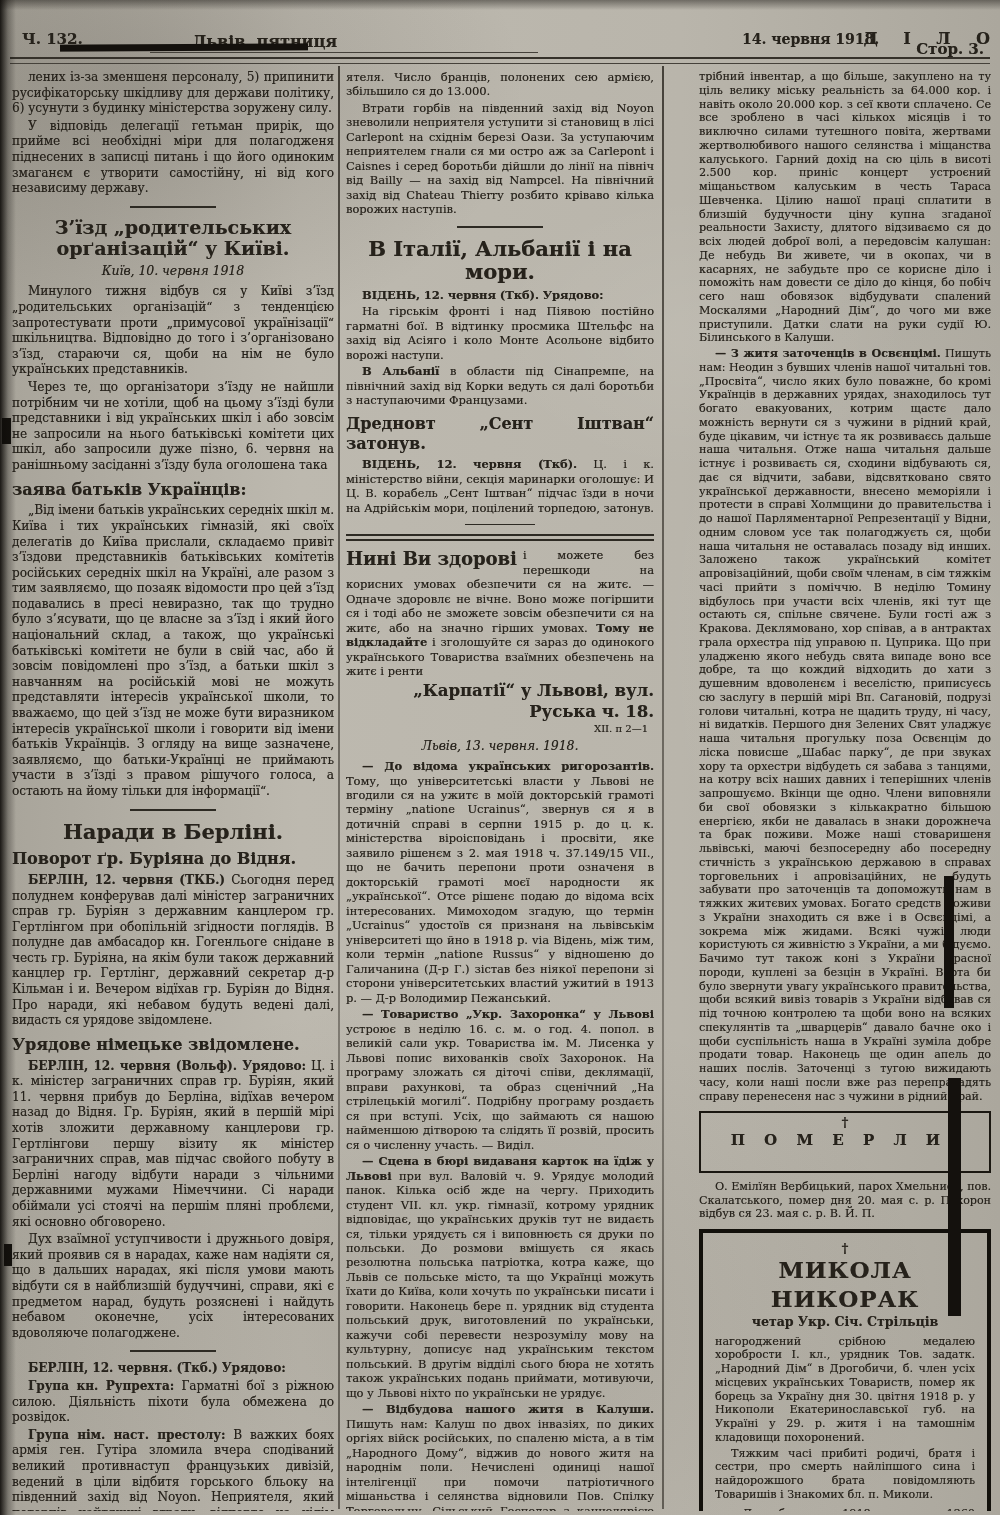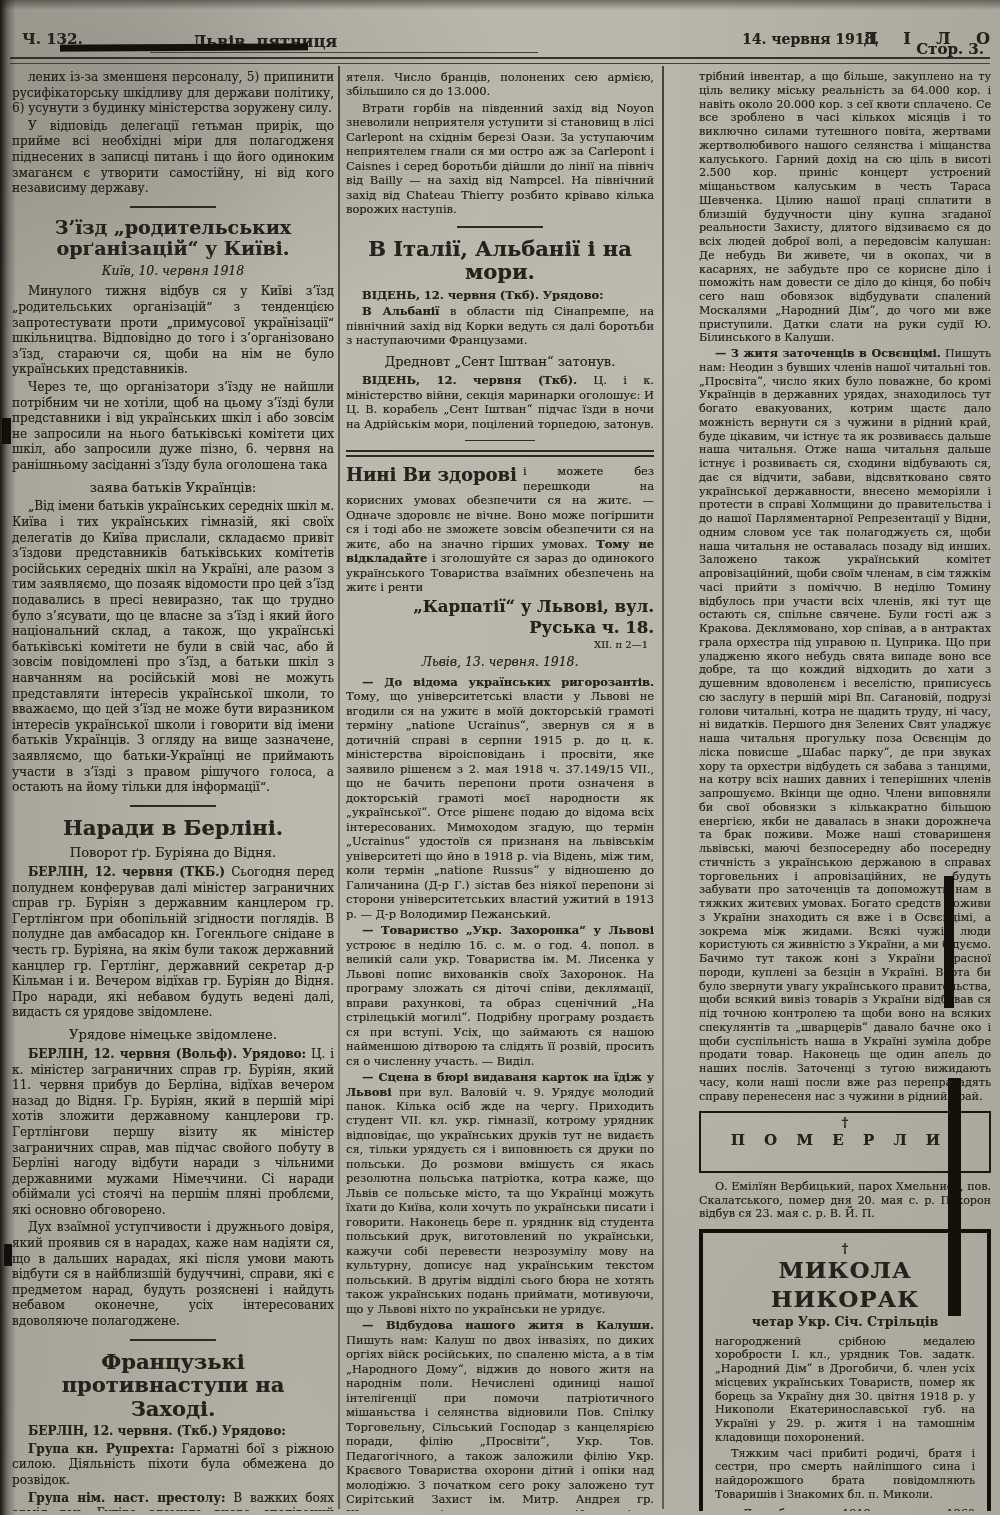--- a/index.html
+++ b/index.html
@@ -36,21 +36,21 @@
   .col{position:absolute;top:70px;bottom:4px;overflow:hidden;text-align:justify;z-index:2;}
   #col1{left:12px;width:322px;font-size:12px;line-height:1.30;}
   #col2{left:346px;width:308px;font-size:11.4px;line-height:1.27;}
   #col3{left:670px;width:292px;font-size:11.1px;line-height:1.24;margin-left:29px;}
   .p{margin:0 0 2px;text-indent:16px;}
   .p.ni{text-indent:0;}
   .bold{font-weight:bold;}
   .lead{font-weight:bold;}
   .headline{text-align:center;font-weight:bold;line-height:1.12;margin:7px 6px 4px;text-indent:0;}
   .h19{font-size:19px;} .h21{font-size:21px;} .h30{font-size:29px;letter-spacing:3px;margin-top:10px;}
-  .subhead{text-align:center;font-weight:normal;font-size:13px;margin:6px 0 3px;text-indent:0;}
+  .subhead{font-weight:bold;font-size:16px;margin:6px 0 3px;text-indent:0;}
   .dateline{text-align:center;font-style:italic;font-size:12.4px;margin:3px 0 5px;text-indent:0;}
   .sep{width:86px;border-top:2.5px solid #2d2a23;margin:9px auto;}
   .sep.thin{border-top-width:1.5px;width:70px;}
   .dblrule{border-top:2px solid #2d2a23;border-bottom:2px solid #2d2a23;height:3px;margin:9px 0 7px;}
   
   .adp{margin:2px 0 1px;text-indent:0;}
   .adlead{float:left;font-size:18px;font-weight:bold;line-height:1.05;padding:2px 6px 0 0;}
   .adline{font-size:16.5px;font-weight:bold;text-align:right;margin-top:2px;}
   .adnote{text-align:right;font-size:10px;margin:0 6px 2px 0;}
   
@@ -106,33 +106,33 @@
     <div class="sep"></div>
 
     <h2 class="headline h21">Наради в Берліні.</h2>
     <p class="subhead">Поворот ґр. Буріяна до Відня.</p>
     <p class="p"><b class="lead">БЕРЛІН, 12. червня (ТКБ.)</b><span> Сьогодня перед полуднем конферував далі міністер заграничних справ гр. Буріян з державним канцлером гр. Гертлінгом при обопільній згідности поглядів. В полудне дав амбасадор кн. Гогенльоге снідане в честь гр. Буріяна, на якім були також державний канцлер гр. Гертлінг, державний секретар д-р Кільман і и. Вечером відїхав гр. Буріян до Відня. Про наради, які небавом будуть ведені далі, видасть ся урядове звідомлене.</span></p>
     <p class="subhead">Урядове німецьке звідомлене.</p>
     <p class="p"><b class="lead">БЕРЛІН, 12. червня (Вольф). Урядово:</b><span> Ц. і к. міністер заграничних справ гр. Буріян, який 11. червня прибув до Берліна, відїхав вечером назад до Відня. Гр. Буріян, який в першій мірі хотів зложити державному канцлерови гр. Гертлінгови першу візиту як міністер заграничних справ, мав підчас свойого побуту в Берліні нагоду відбути наради з чільними державними мужами Німеччини. Сі наради обіймали усі стоячі на першім пляні проблєми, які основно обговорено.</span></p>
     <p class="p">Дух взаїмної уступчивости і дружнього довіря, який проявив ся в нарадах, каже нам надіяти ся, що в дальших нарадах, які після умови мають відбути ся в найблизшій будуччині, справи, які є предметом нарад, будуть розяснені і найдуть небавом оконечне, усіх інтересованих вдоволяюче полагоджене.</p>
     <div class="sep"></div>
 
-    <h2 class="headline h21">Французькі противнаступи на Заході.</h2>
     <p class="p bold">БЕРЛІН, 12. червня. (Ткб.) Урядово:</p>
     <p class="p"><b class="lead">Група кн. Рупрехта:</b><span> Гарматні бої з ріжною силою. Діяльність піхоти була обмежена до розвідок.</span></p>
     <p class="p"><b class="lead">Група нім. наст. престолу:</b><span> В важких боях армія ген. Гутіра зломила вчера сподіваний великий противнаступ французьких дивізій, ведений в ціли відбитя горського бльоку на південний захід від Noyon. Неприятеля, який потерпів найтяжші втрати, відперто на цілім фронті від Le Ployron до Antheuil. Його многі панцирні автомобілі, впроваджені в бій, лежать на боєвищи розбиті стрілами. Між Mory і Belloy ворожий наступ розбив ся о наш противнаступ. Завзяті бої тревали до ночи. Західний беріг Оази, на північ від усця ріки Matz, очищено з непри-</span></p>
   </section>
 
   <section class="col" id="col2">
     <p class="p ni">ятеля. Число бранців, полонених сею армією, збільшило ся до 13.000.</p>
     <p class="p">Втрати горбів на південний захід від Noyon зневолили неприятеля уступити зі становищ в лісі Carlepont на східнім березі Оази. За уступаючим неприятелем гнали ся ми остро аж за Carlepont і Caisnes і серед боротьби дійшли до лінії на північ від Bailly — на захід від Nampcel. На північний захід від Chateau Thierry розбито кріваво кілька ворожих наступів.</p>
     <div class="sep"></div>
 
     <h2 class="headline h21">В Італії, Альбанії і на мори.</h2>
     <p class="p bold">ВІДЕНЬ, 12. червня (Ткб). Урядово:</p>
+    <p class="p">На гірськім фронті і над Піявою постійно гарматні бої. В відтинку просмика Штельфс на захід від Асіяго і коло Монте Асольоне відбито ворожі наступи.</p>
     <p class="p"><b class="lead">В Альбанії</b><span> в области під Сінапремпе, на північний захід від Корки ведуть ся далі боротьби з наступаючими Французами.</span></p>
     <p class="subhead">Дредновт „Сент Іштван“ затонув.</p>
     <p class="p"><b class="lead">ВІДЕНЬ, 12. червня (Ткб).</b><span> Ц. і к. міністерство війни, секція маринарки оголошує: И Ц. В. корабель „Сент Іштван“ підчас їзди в ночи на Адрійськім мори, поцілений торпедою, затонув.</span></p>
     <div class="sep thin"></div>
     <div class="dblrule"></div>
 
     <div class="adp">
       <span class="adlead">Нині Ви здорові</span><span>і можете без перешкоди на корисних умовах обезпечити ся на житє. — Одначе здоровлє не вічне. Воно може погіршити ся і тоді або не зможете зовсім обезпечити ся на житє, або на значно гірших умовах. </span><b>Тому не відкладайте</b><span> і зголошуйте ся зараз до одинокого українського Товариства взаїмних обезпечень на житє і ренти</span>
     </div>
     <div class="adline">„Карпатії“ у Львові, вул. Руська ч. 18.</div>

